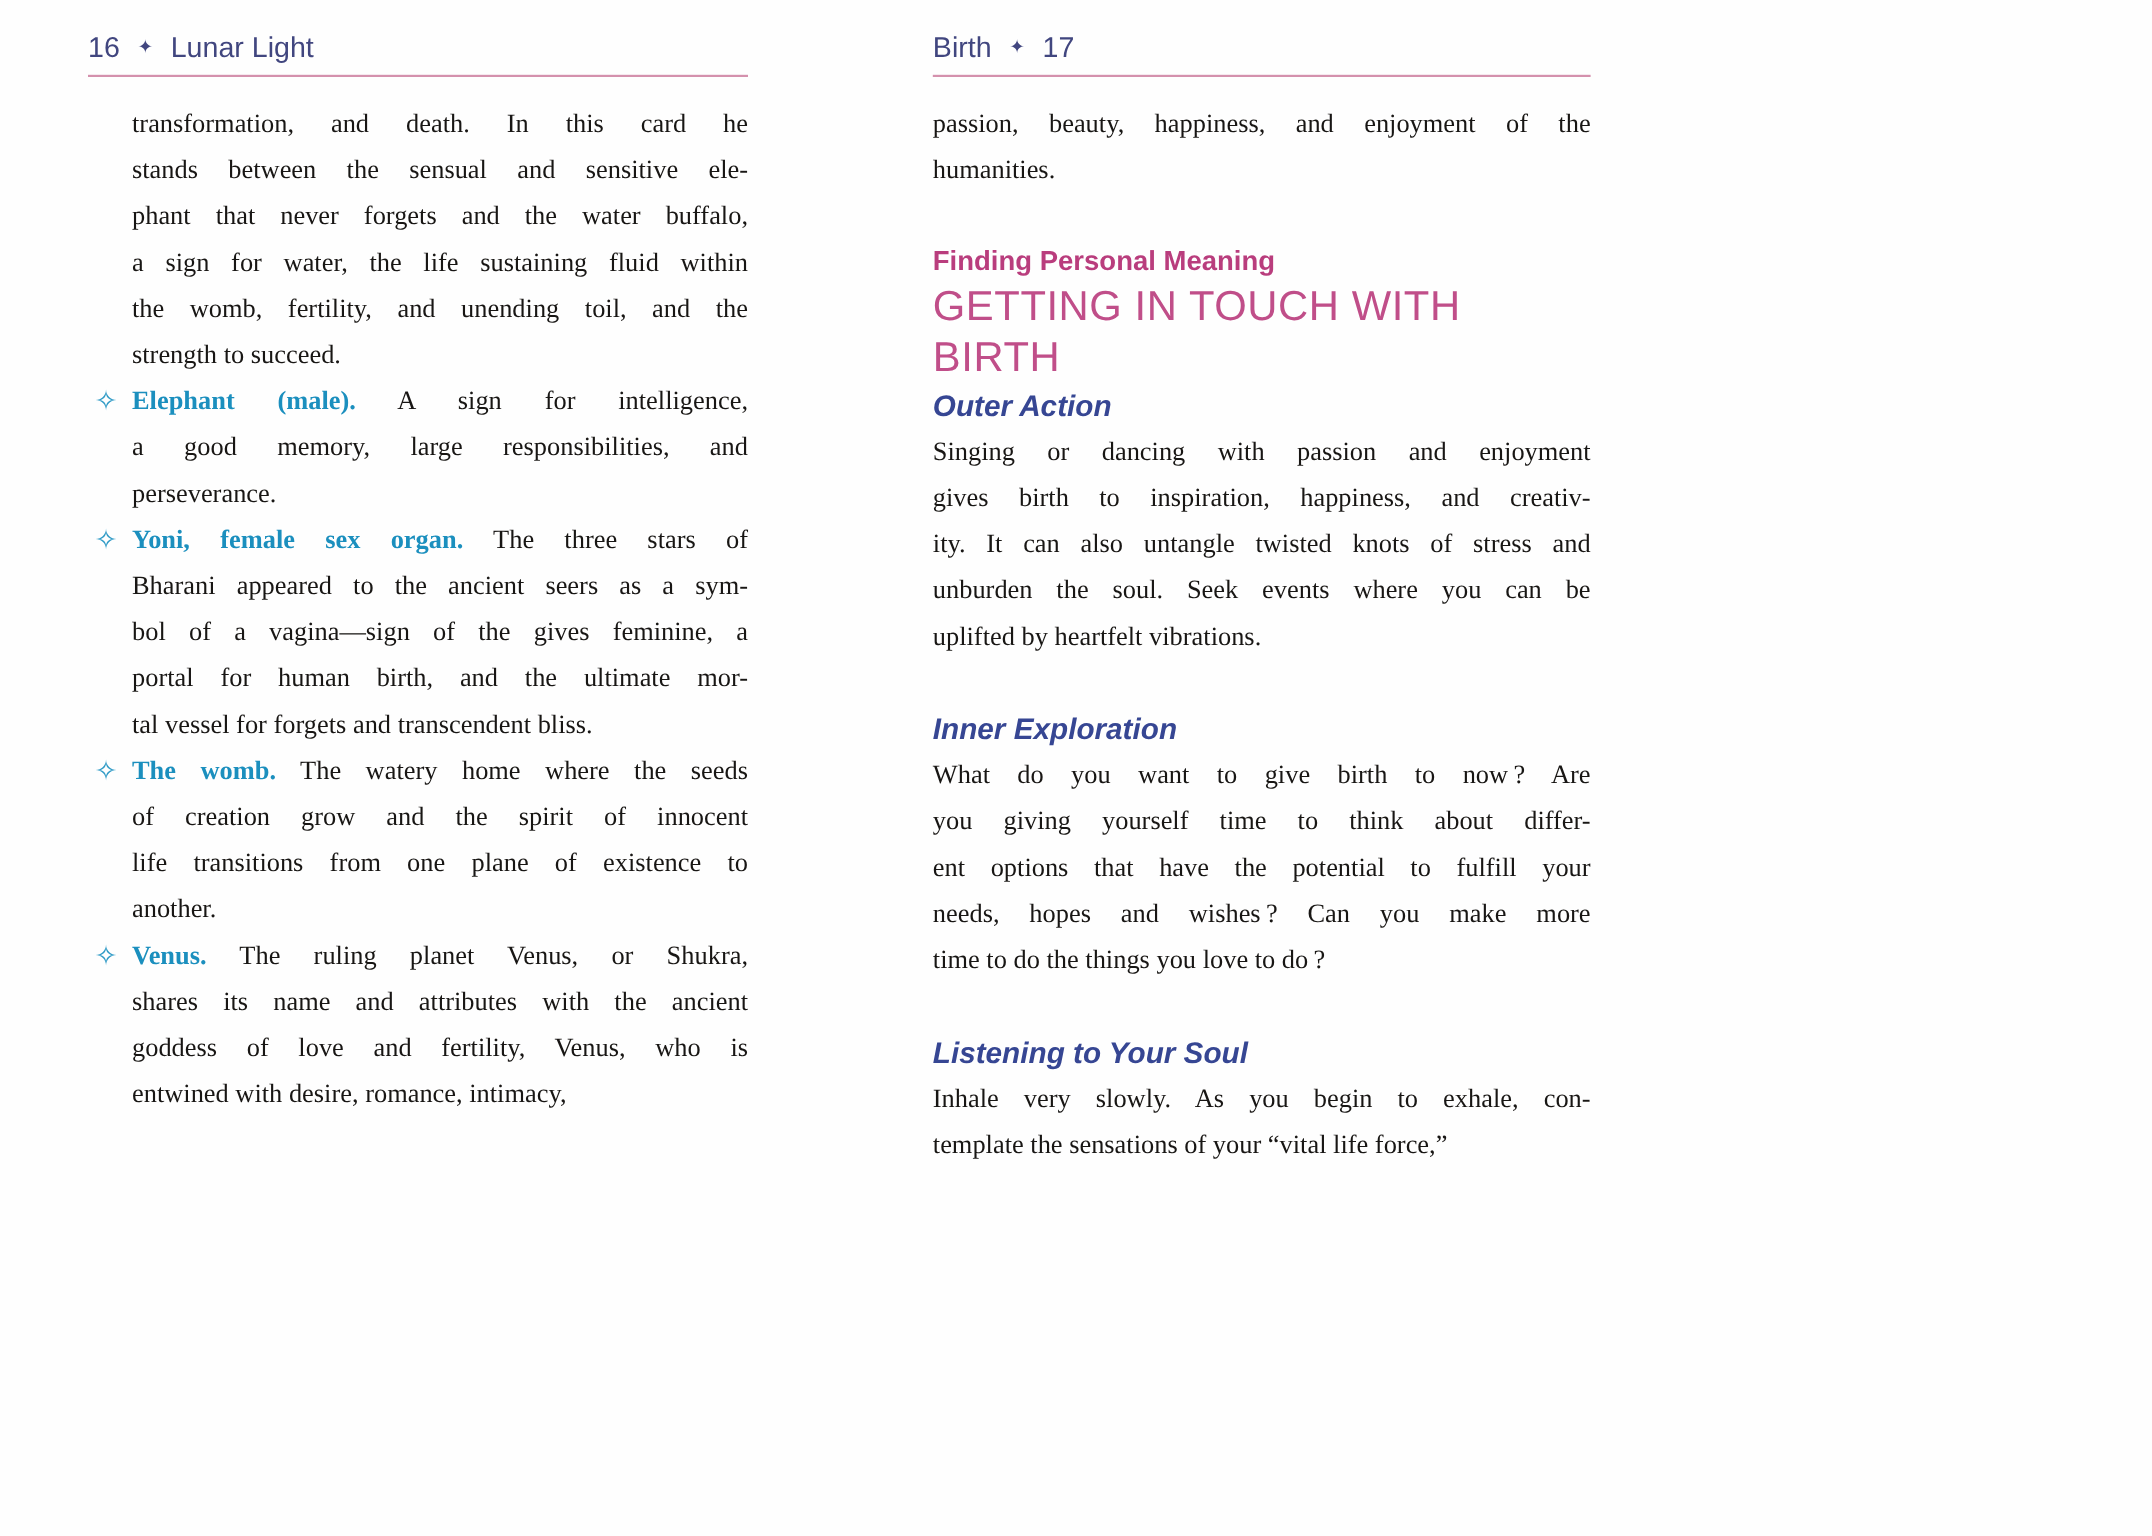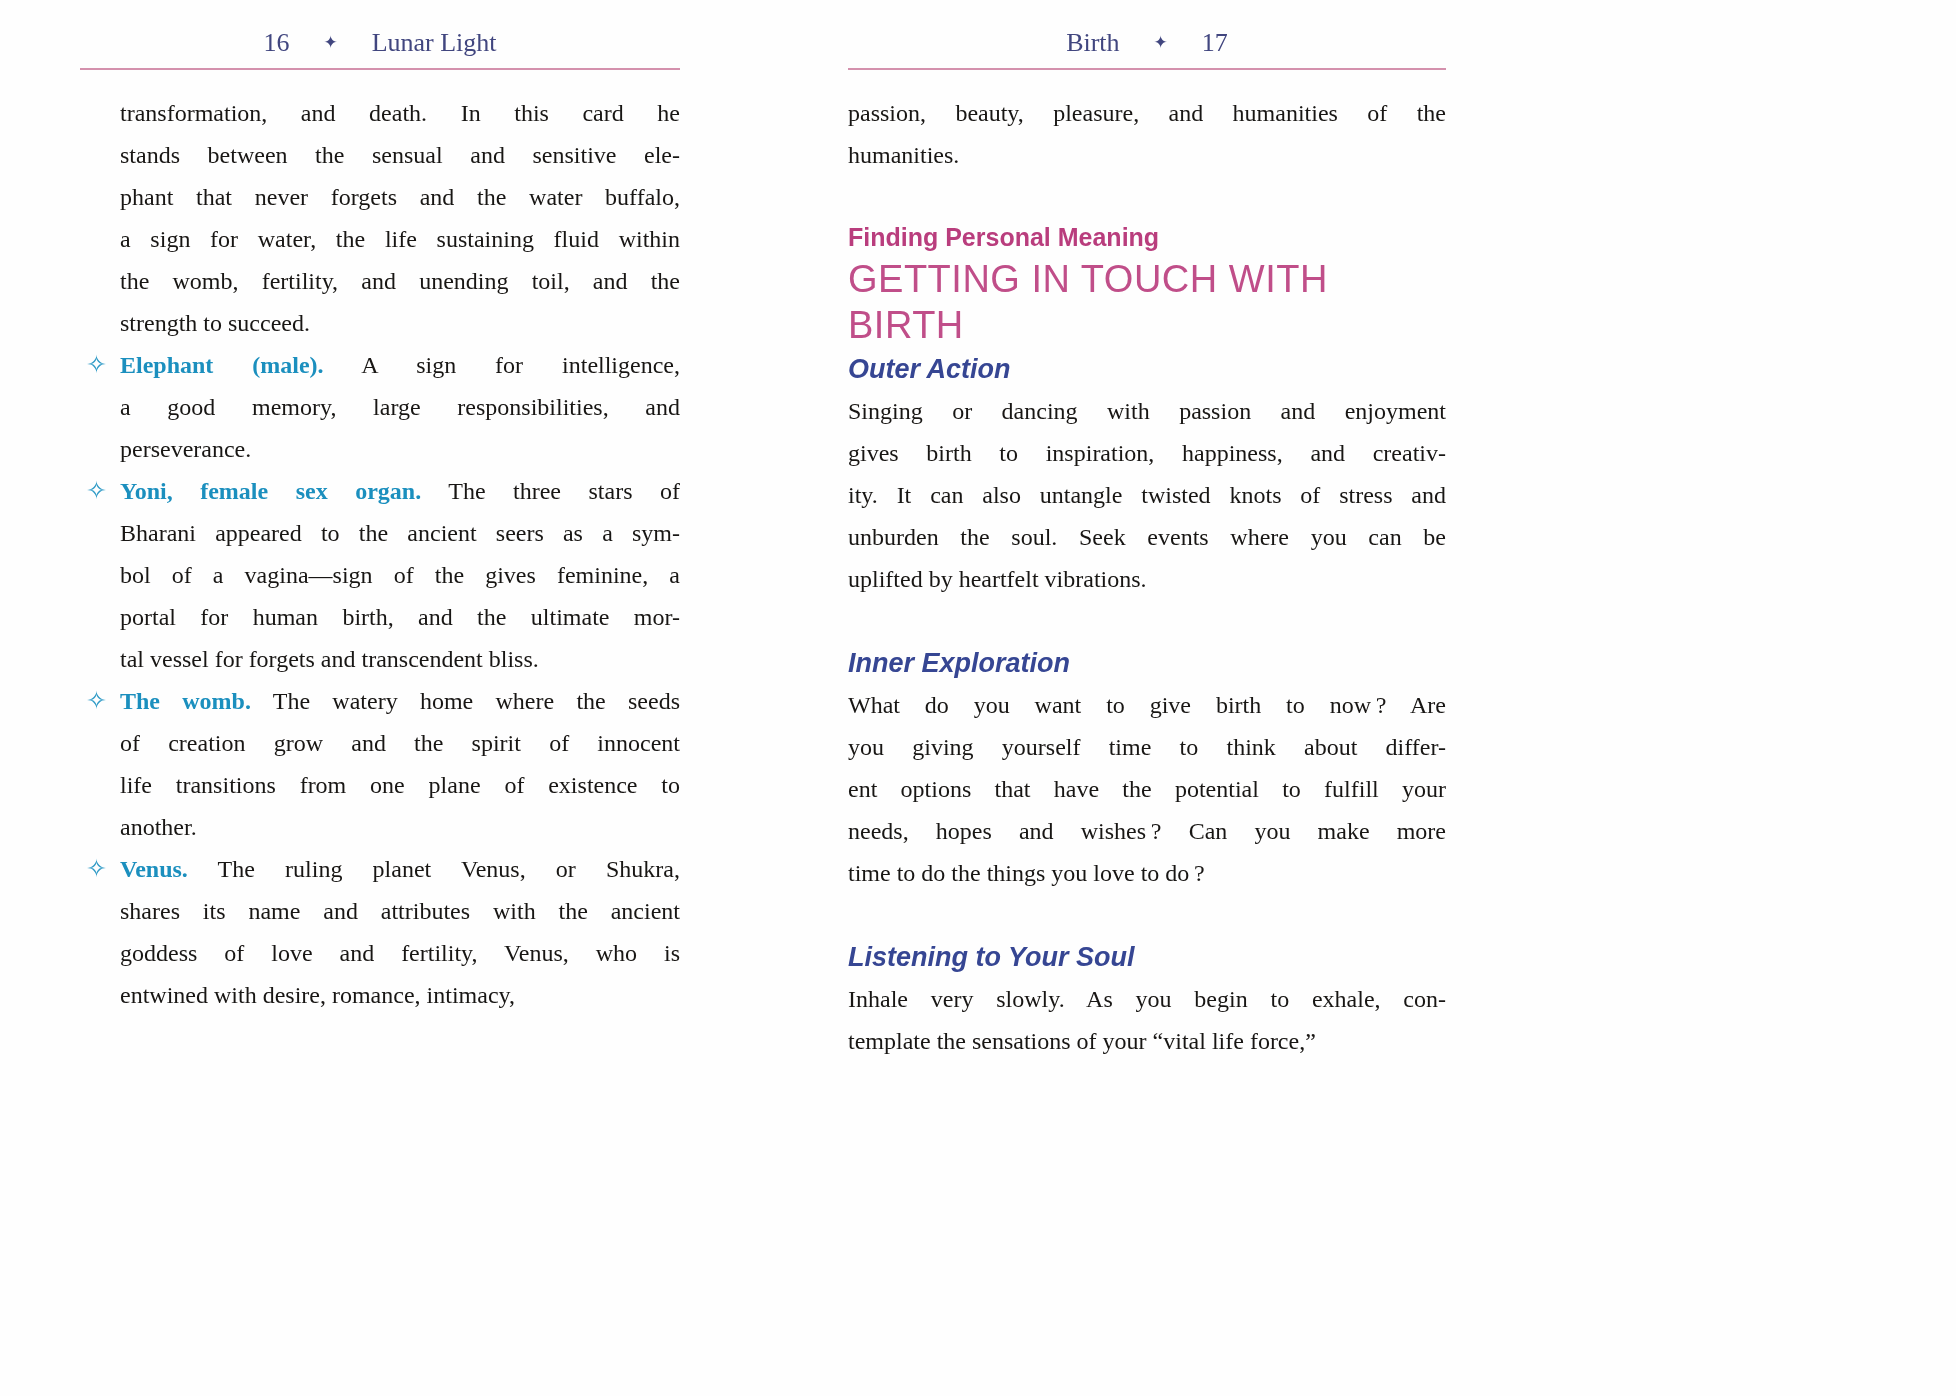--- a/index.html
+++ b/index.html
@@ -18,22 +18,22 @@
     width:1956px;height:1396px;position:relative;overflow:hidden;
     background:var(--paper);
     color:var(--ink);
     font-family:"Liberation Serif","DejaVu Serif",serif;
   }
   .page{position:absolute;top:26px;}
   .page-left{left:80px;width:600px;}
   .page-right{left:848px;width:598px;}
 
   .page-header{
-    display:flex;justify-content:center;align-items:center;gap:34px;
-    font-family:Liberation Serif, serif;
+    display:flex;justify-content:flex-start;align-items:center;gap:16px;
+    font-family:Liberation Sans, sans-serif;
     font-size:26px;line-height:34px;color:var(--header-indigo);
     padding-bottom:8px;border-bottom:2px solid var(--rule-pink);
   }
   .page-header .diamond{font-size:17px;line-height:34px;color:var(--header-indigo);}
 
   .text-block{margin-top:22px;font-size:24px;line-height:42px;}
   .page-left .text-block{margin-left:40px;width:560px;}
   .page-right .text-block{width:598px;}
 
   .line{text-align:justify;text-align-last:justify;}
@@ -107,21 +107,21 @@
 </div>
 
 <div class="page page-right">
   <div class="page-header">
     <span>Birth</span>
     <span class="diamond">✦</span>
     <span>17</span>
   </div>
   <div class="text-block">
     <div id="right-intro">
-        <div class="line">passion, beauty, pleasure, and humanities of the</div>
+        <div class="line">passion, beauty, happiness, and enjoyment of the</div>
         <div class="line last">humanities.</div>
       </div>
     <div class="meaning-block">
       <div class="kicker">Finding Personal Meaning</div>
       <div class="big-title">GETTING IN TOUCH WITH BIRTH</div>
     </div>
     <div id="right-sections">
         <div class="section">
           <div class="subhead">Outer Action</div>
           <div class="line">Singing or dancing with passion and enjoyment</div>

